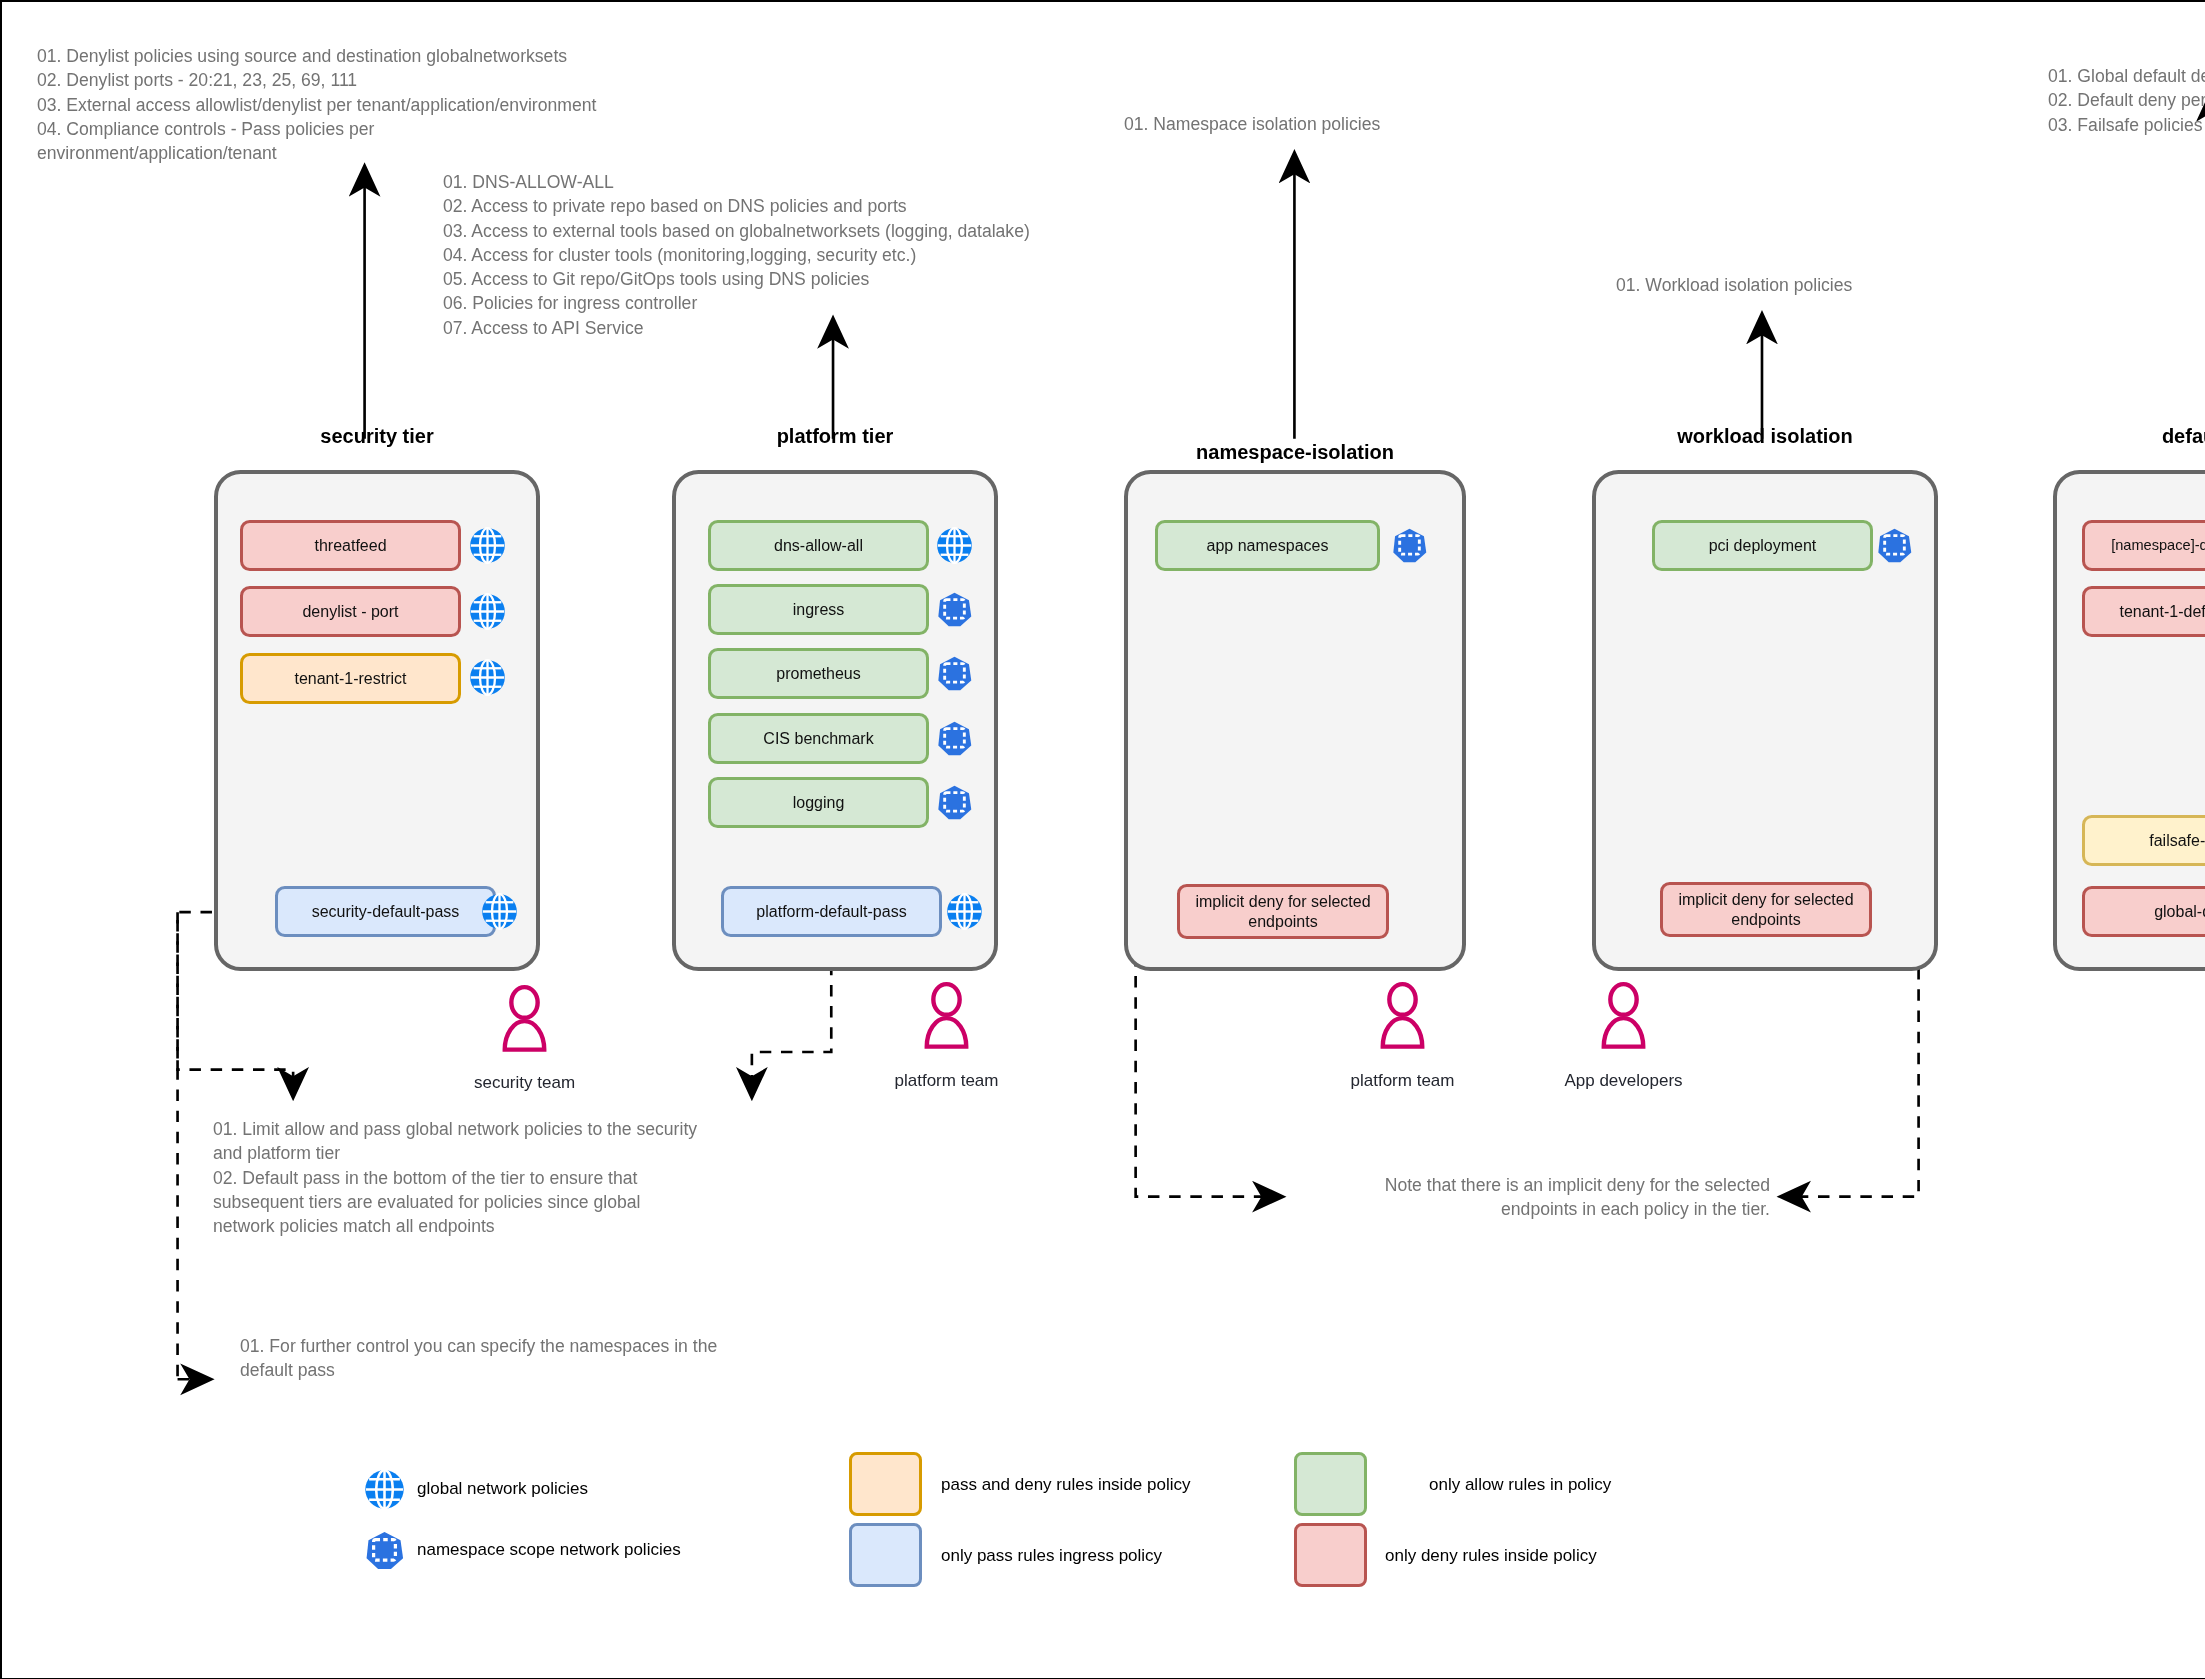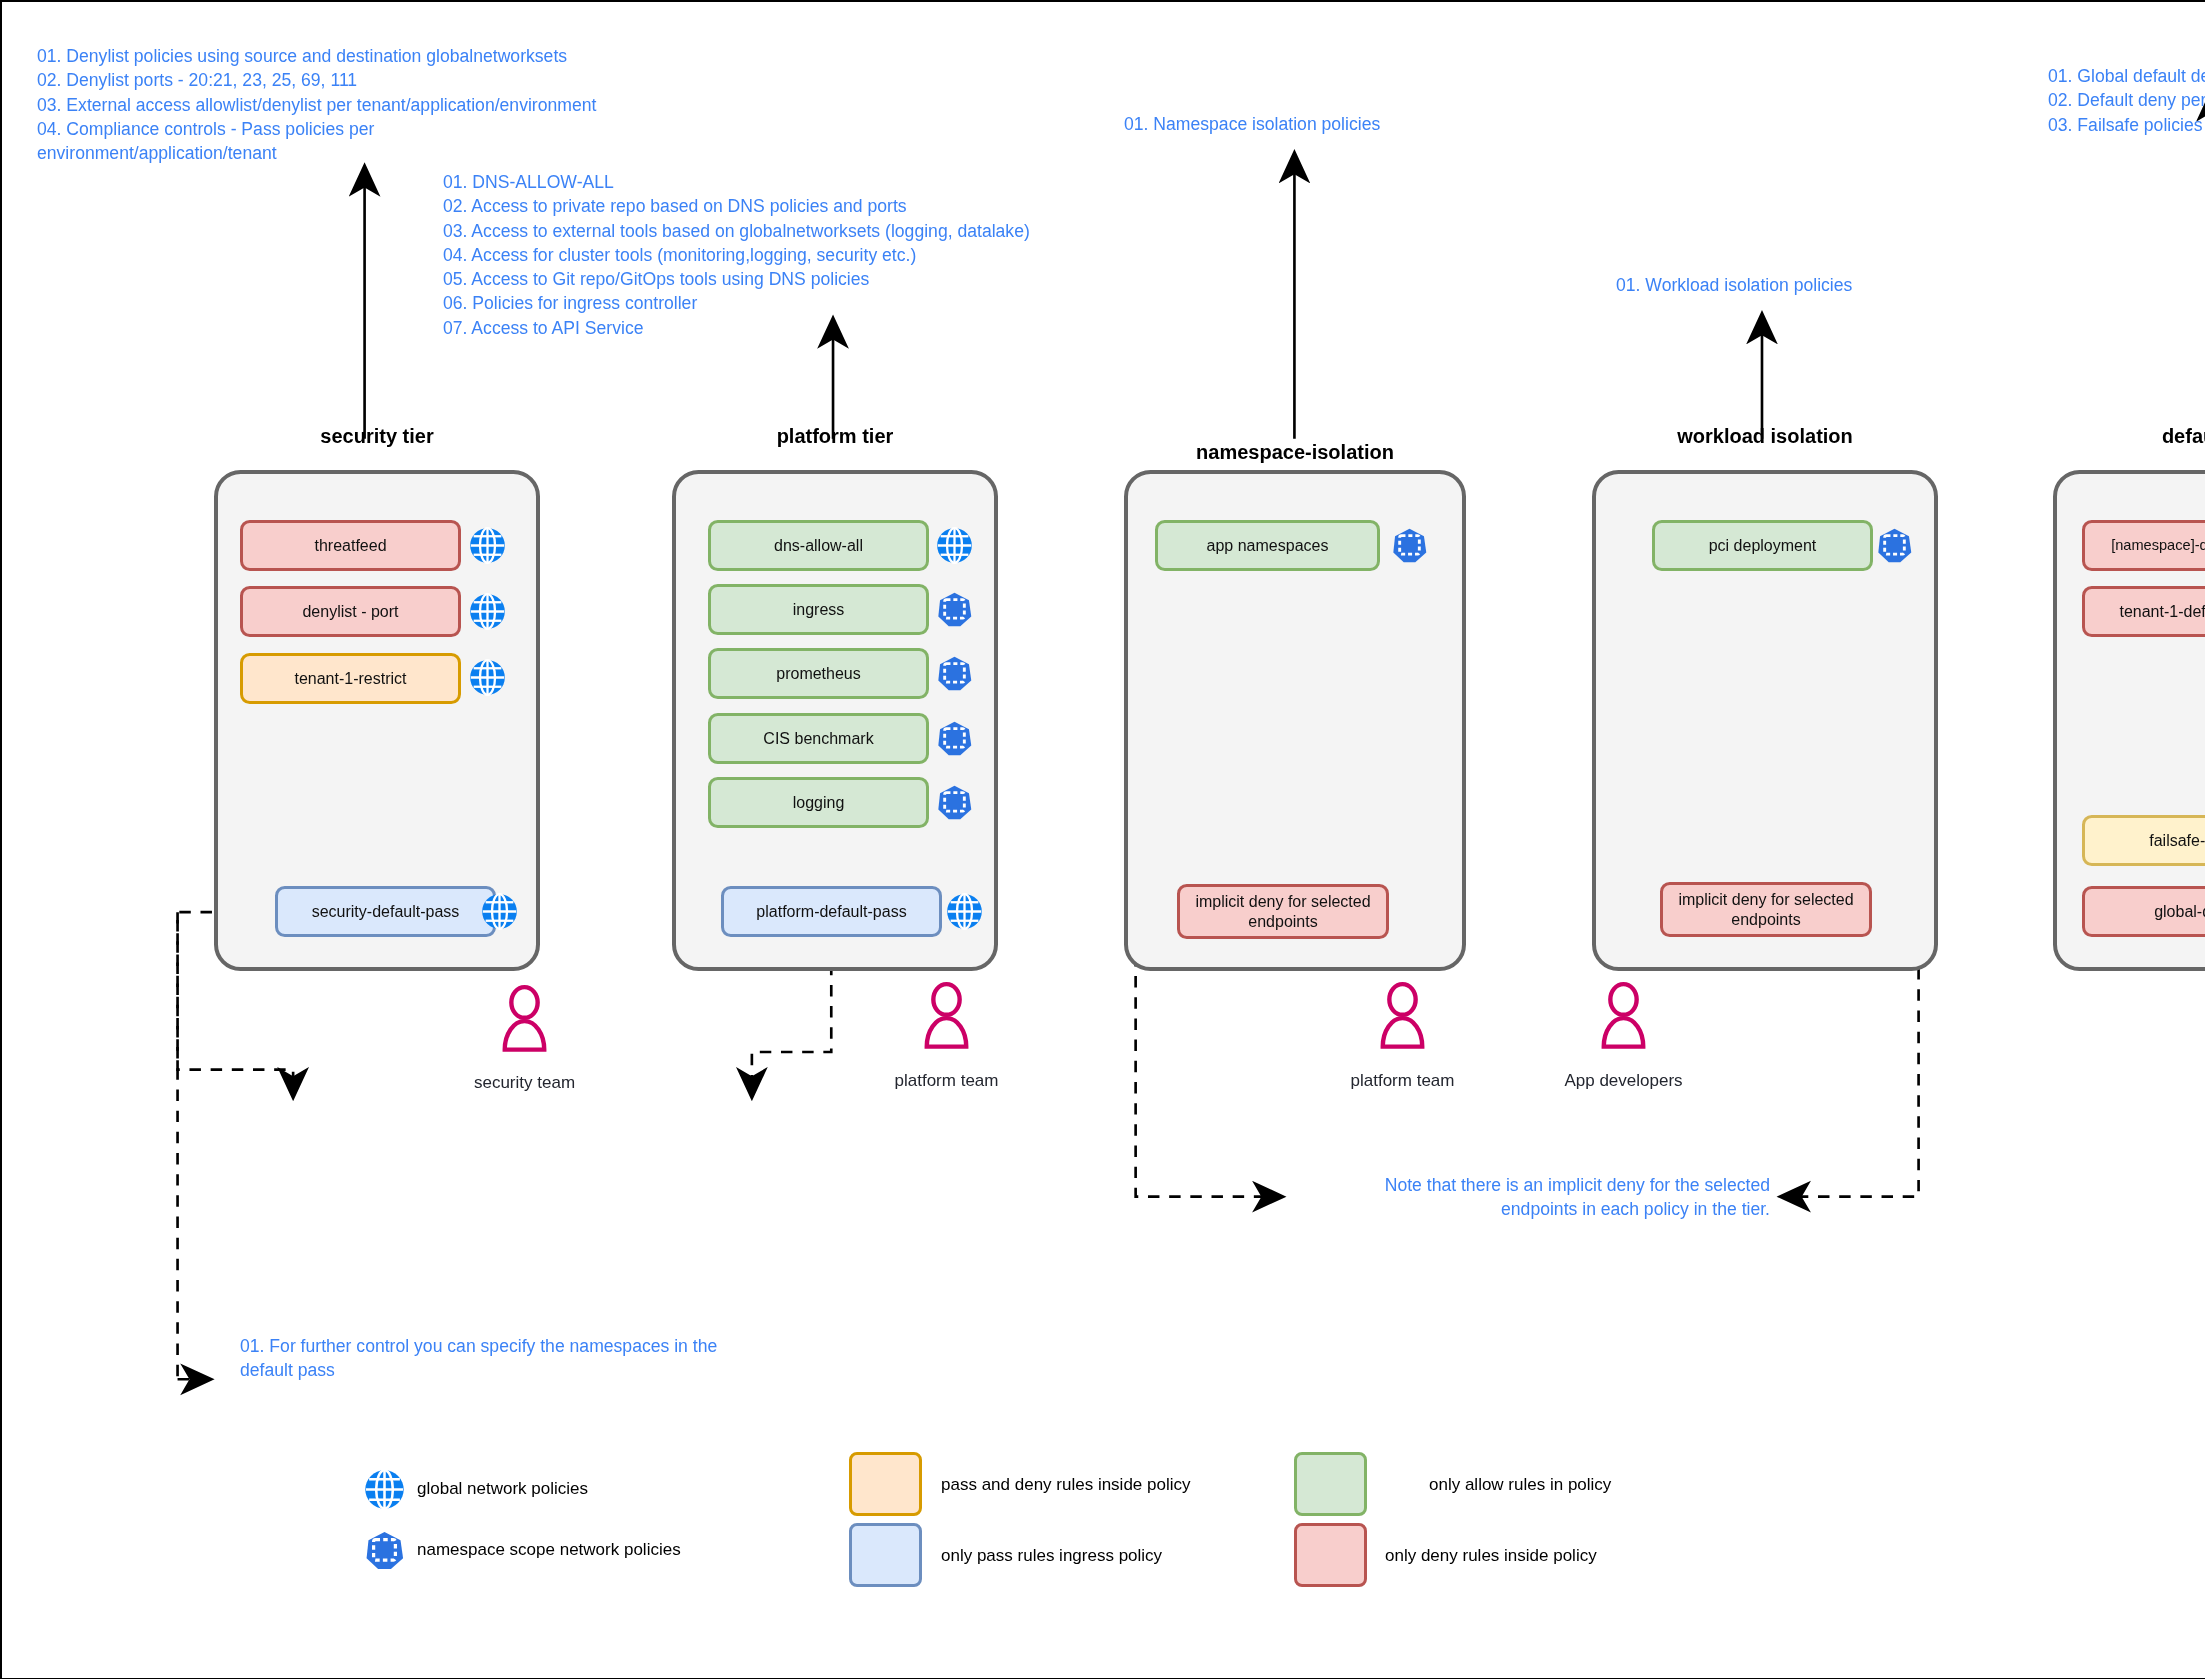--- a/index.html
+++ b/index.html
@@ -7,21 +7,21 @@
   #canvas{
     position:relative;
     width:2756px;height:1680px;
     background:#ffffff;
     border:2.6px solid #000000;
     box-sizing:border-box;
     overflow:hidden;
   }
   .abs{position:absolute;}
   .note{
-    font-size:17.6px;line-height:1.38;color:#3b82f6;white-space:pre-line;
+    font-size:17.6px;line-height:1.38;color:#737373;white-space:pre-line;
     font-family:"Liberation Sans", sans-serif;
   }
   .note-c{text-align:right;}
   .tier-title{
     font-size:20px;font-weight:bold;color:#000000;text-align:center;width:100%;
   }
   .tier-box{
     background:#f4f4f4;border:4px solid #666666;border-radius:26.5px;box-sizing:border-box;
   }
   .pol{
@@ -103,20 +103,25 @@
 07. Access to API Service</div>
 
   <div class="abs note" style="left:1122px;top:110px;width:397px;">01. Namespace isolation policies</div>
 
   <div class="abs note" style="left:1614px;top:271px;width:397px;">01. Workload isolation policies</div>
 
   <div class="abs note" style="left:2046px;top:62px;width:441px;">01. Global default deny
 02. Default deny per namespace
 03. Failsafe policies</div>
 
+  <div class="abs note" style="left:211px;top:1115px;width:609px;">01. Limit allow and pass global network policies to the security
+and platform tier
+02. Default pass in the bottom of the tier to ensure that
+subsequent tiers are evaluated for policies since global
+network policies match all endpoints</div>
 
   <div class="abs note" style="left:238px;top:1332px;width:617px;">01. For further control you can specify the namespaces in the
 default pass</div>
 
   <div class="abs note note-c" style="left:1292px;top:1171px;width:476px;">Note that there is an implicit deny for the selected
 endpoints in each policy in the tier.</div>
 
   <div class="abs" style="left:212px;top:423px;width:326px;">
     <div class="tier-title">security tier</div>
   </div>

